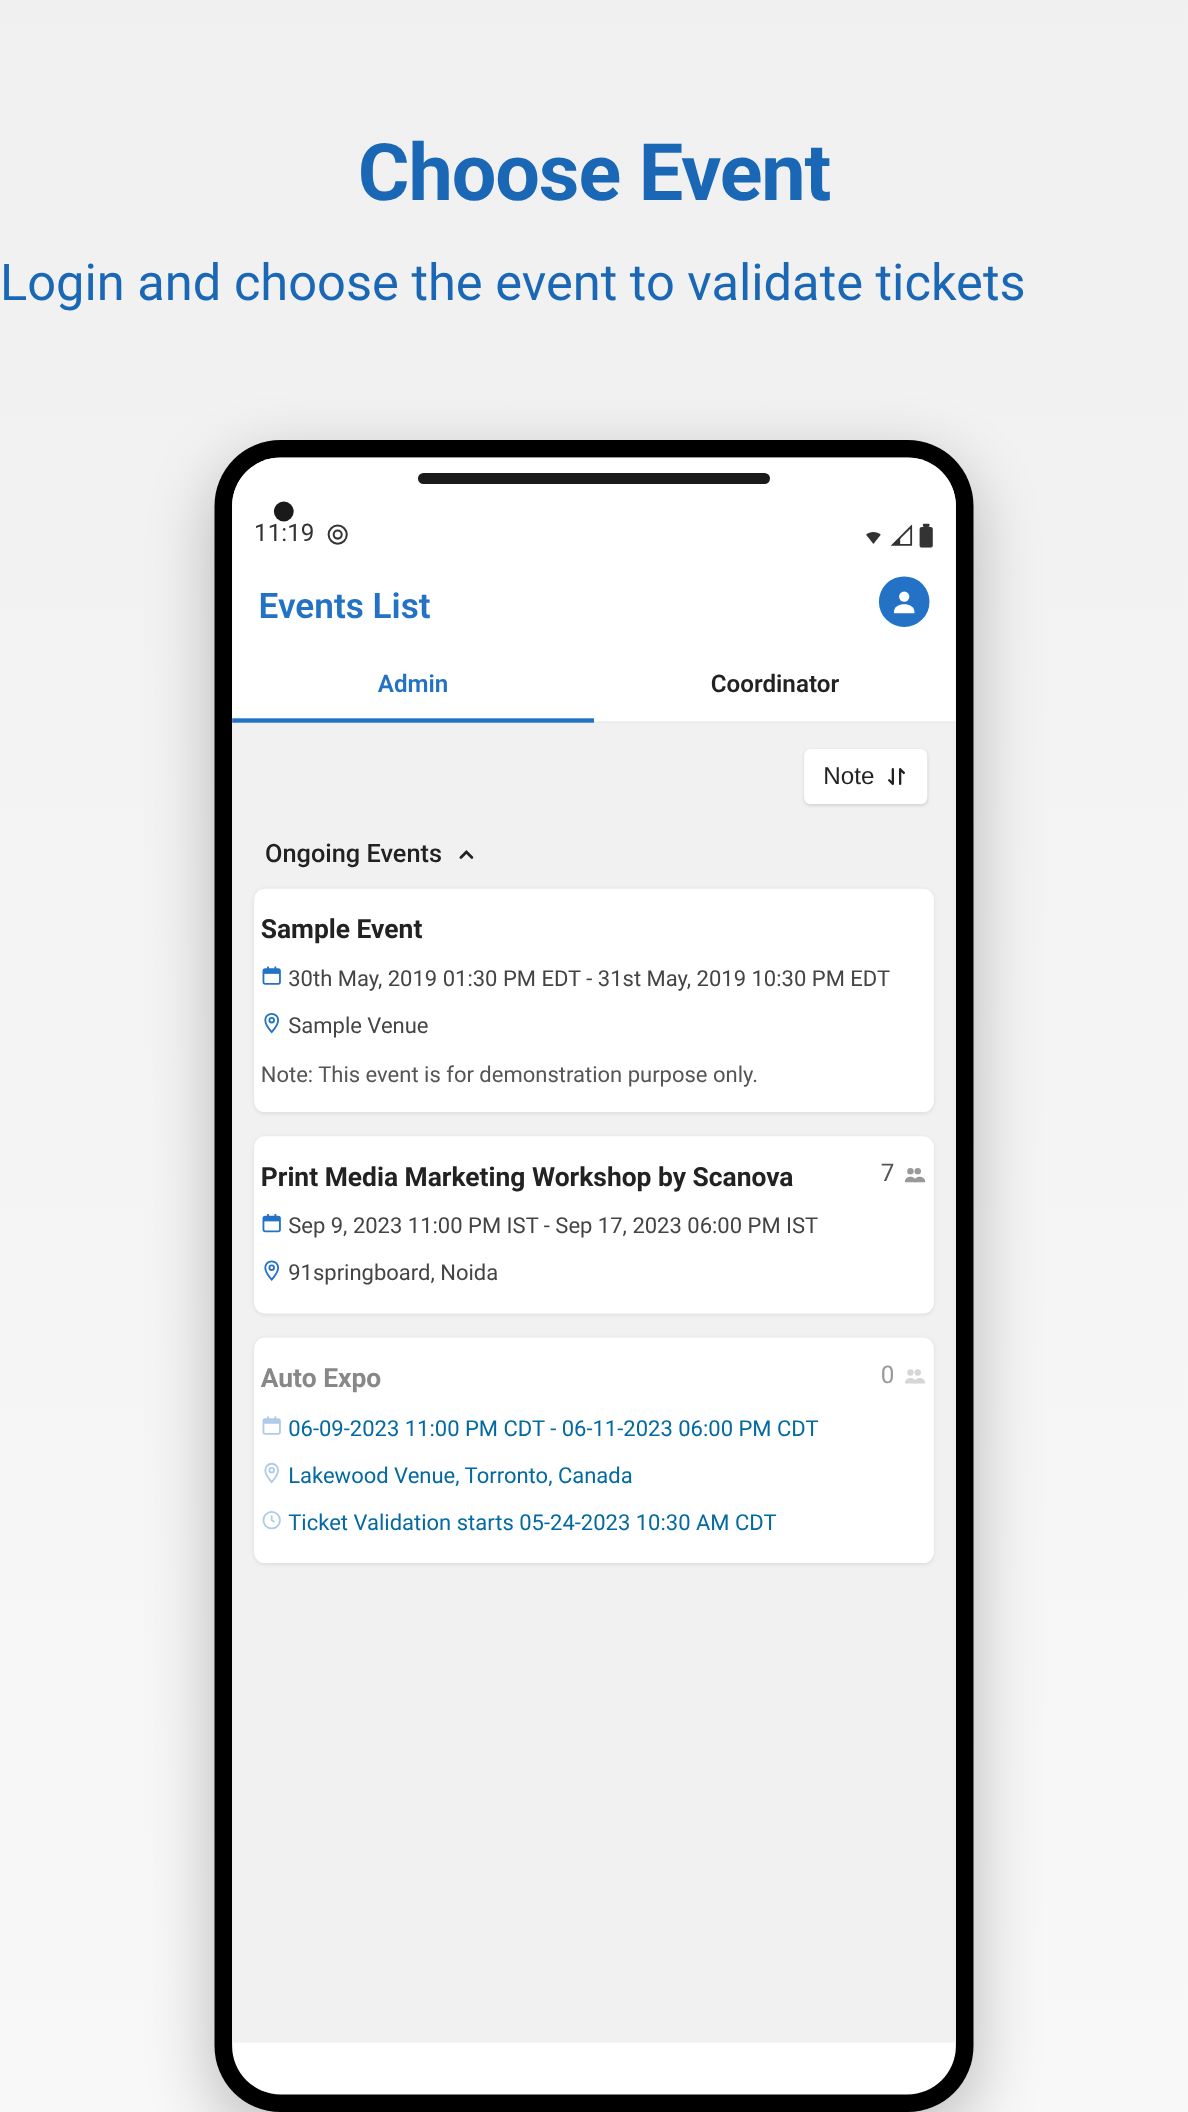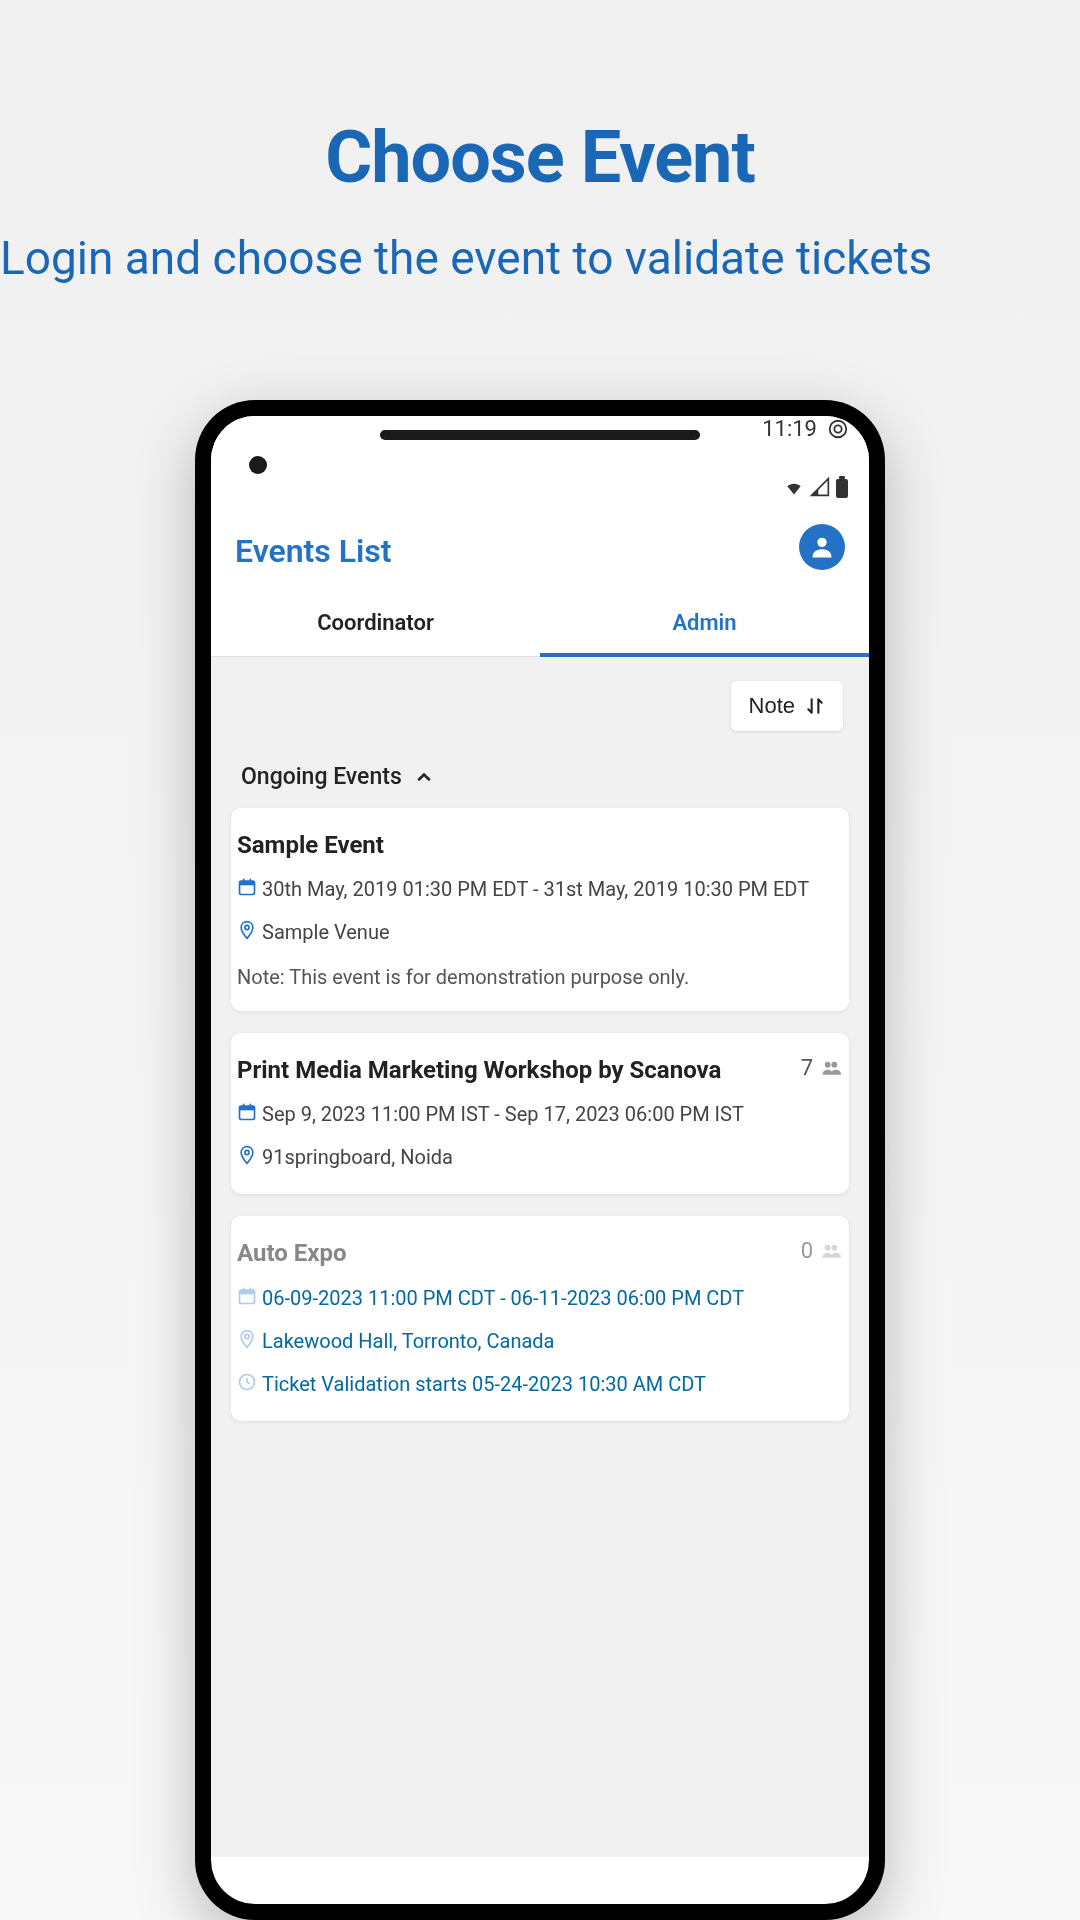--- a/index.html
+++ b/index.html
@@ -68,21 +68,20 @@
   border-radius: 50%;
   z-index: 10;
 }
 .status-bar {
   height: 90px;
   display: flex;
   align-items: flex-end;
   justify-content: space-between;
   padding: 0 20px 8px 20px;
   background: #fff;
-  flex-direction: column;
 }
 .status-left { display: flex; align-items: center; gap: 10px; }
 .status-time { font-size: 22px; color: #333; font-weight: 400; }
 .status-right { display: flex; align-items: center; gap: 4px; }
 .dnd-icon { width: 22px; height: 22px; }
 .app-header {
   display: flex;
   align-items: flex-end;
   justify-content: space-between;
   padding: 18px 24px 22px 24px;
@@ -236,22 +235,22 @@
       <div class="app-title">Events List</div>
       <div class="avatar">
         <svg width="28" height="28" viewBox="0 0 24 24" fill="#fff">
             <circle cx="12" cy="8" r="4"></circle>
             <path d="M4 20c0-4 4-6 8-6s8 2 8 6v1H4v-1z"></path>
           </svg>
       </div>
     </div>
 
     <div class="tabs">
+      <div class="tab active">Admin</div>
       <div class="tab inactive">Coordinator</div>
-      <div class="tab active">Admin</div>
     </div>
 
     <div class="content">
       <div class="sort-row">
         <button class="sort-btn">
           <span>Note</span>
           <svg width="20" height="20" viewBox="0 0 24 24" fill="none" stroke="#222" stroke-width="2.5" stroke-linecap="round">
               <path d="M8 4v16M8 20l-4-4M16 20V4M16 4l4 4"></path>
             </svg>
         </button>
@@ -339,21 +338,21 @@
               <line x1="8" y1="2" x2="8" y2="6" stroke="#7aa9d8" stroke-width="2"></line>
               <line x1="16" y1="2" x2="16" y2="6" stroke="#7aa9d8" stroke-width="2"></line>
             </svg>
           <span class="detail-text">06-09-2023 11:00 PM CDT - 06-11-2023 06:00 PM CDT</span>
         </div>
         <div class="detail-row">
           <svg class="detail-icon icon-svg" viewBox="0 0 24 24" fill="none" stroke="#7aa9d8" stroke-width="2">
               <path d="M12 2C8 2 5 5 5 9c0 5 7 13 7 13s7-8 7-13c0-4-3-7-7-7z"></path>
               <circle cx="12" cy="9" r="2.5"></circle>
             </svg>
-          <span class="detail-text">Lakewood Hall, Torronto, Canada</span>
+          <span class="detail-text">Lakewood Venue, Torronto, Canada</span>
         </div>
         <div class="detail-row">
           <svg class="detail-icon icon-svg" viewBox="0 0 24 24" fill="none" stroke="#7aa9d8" stroke-width="2">
               <circle cx="12" cy="12" r="9"></circle>
               <path d="M12 7v5l3 2"></path>
             </svg>
           <span class="detail-text">Ticket Validation starts 05-24-2023 10:30 AM CDT</span>
         </div>
       </div>
 

